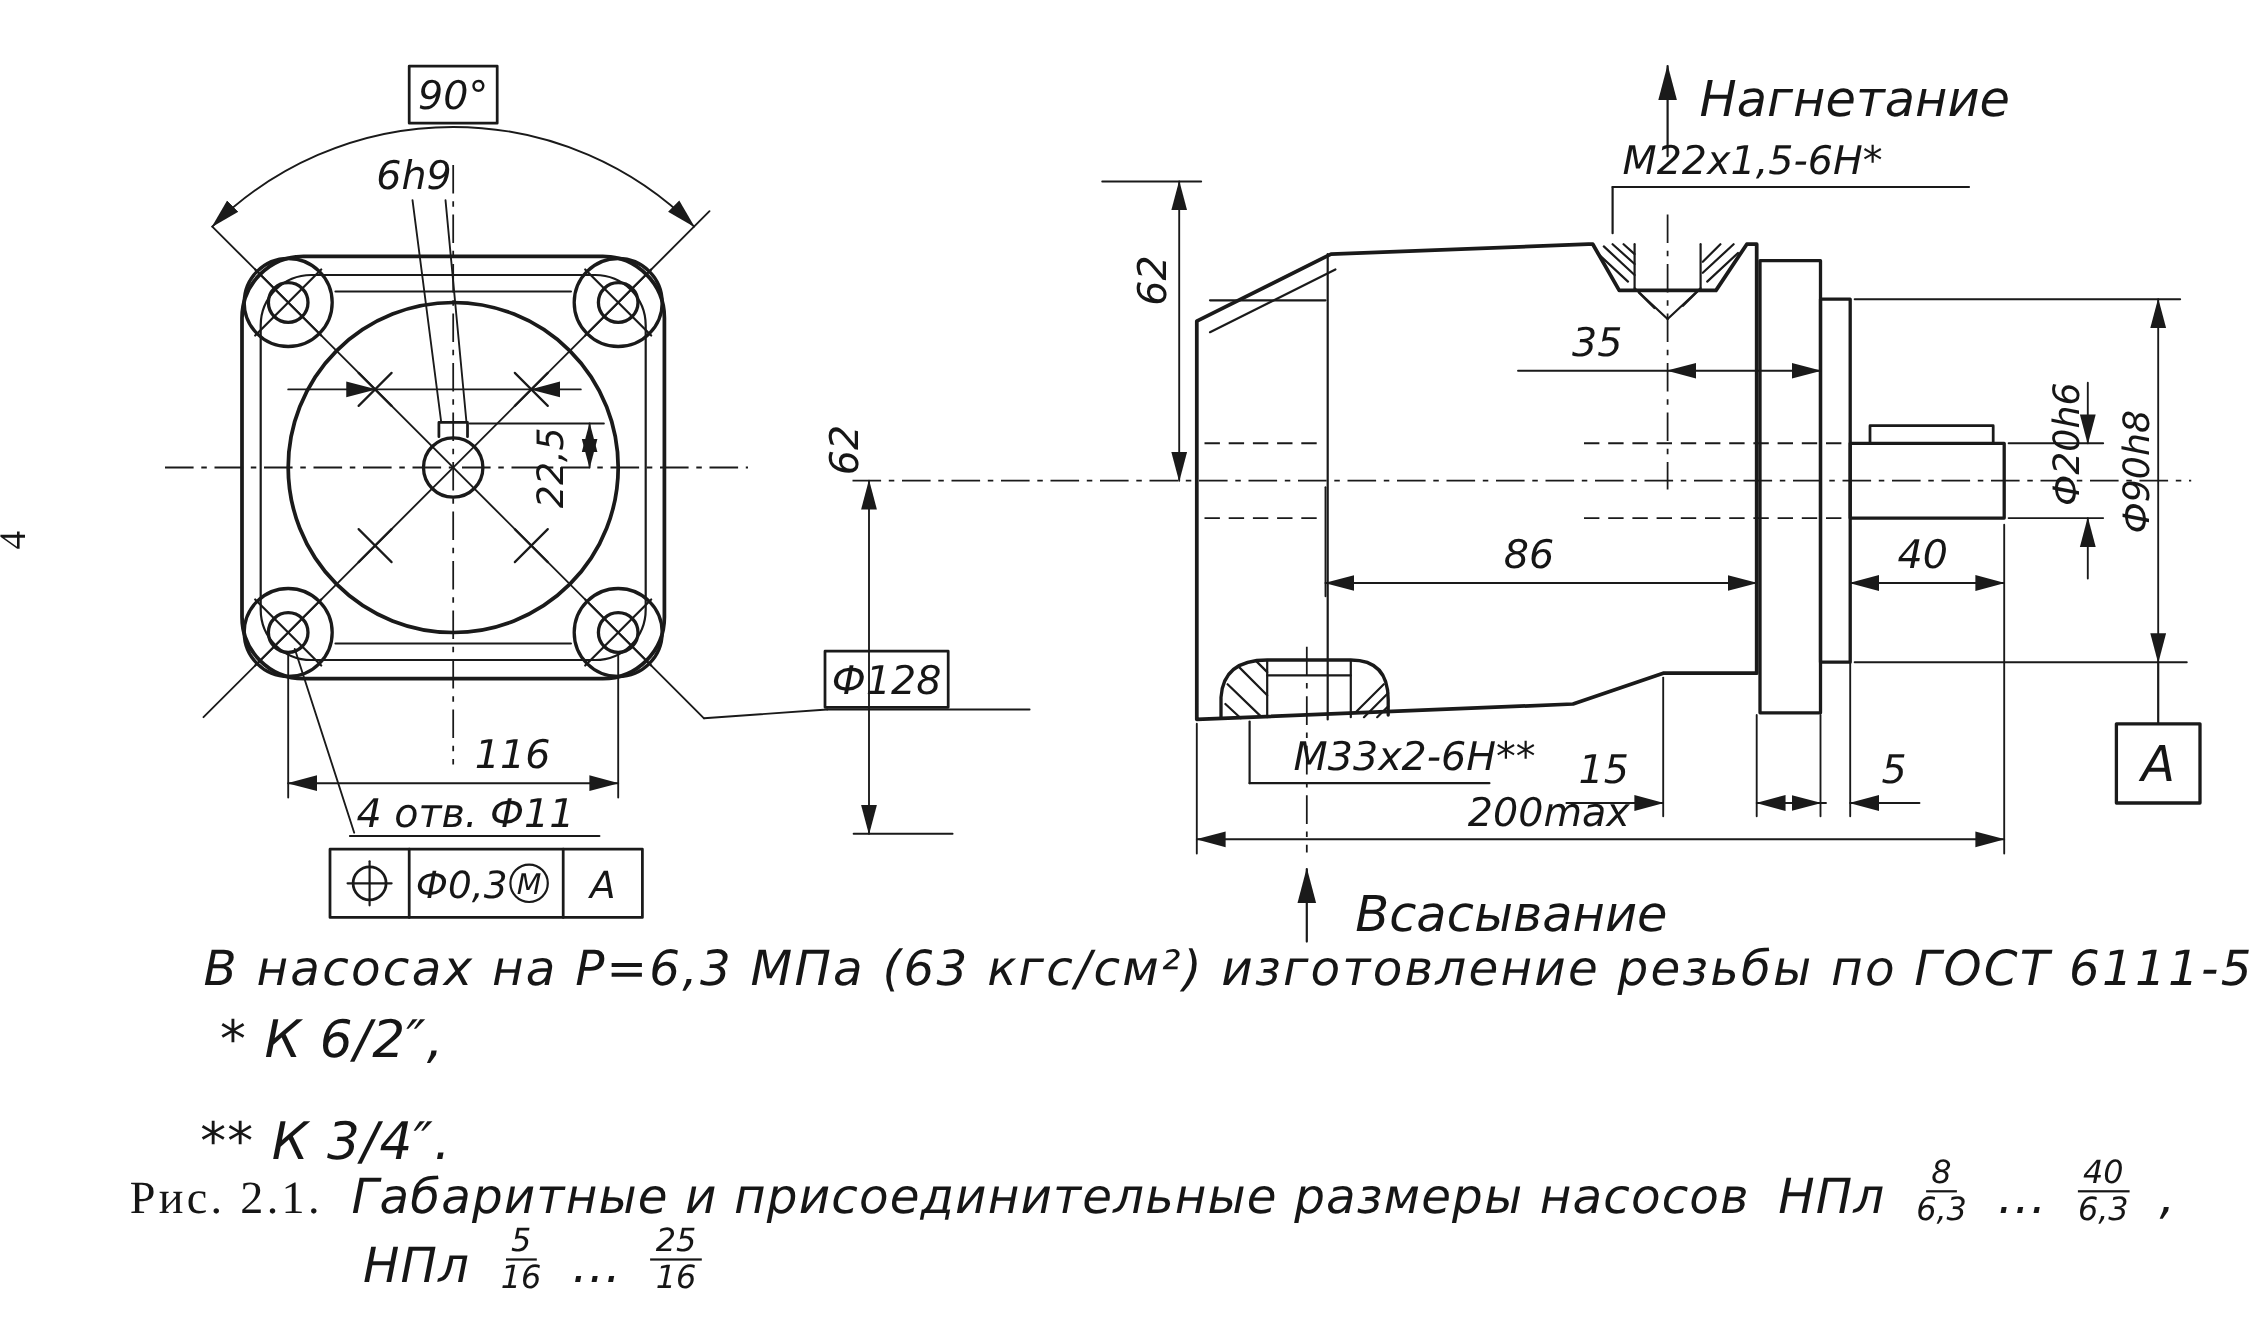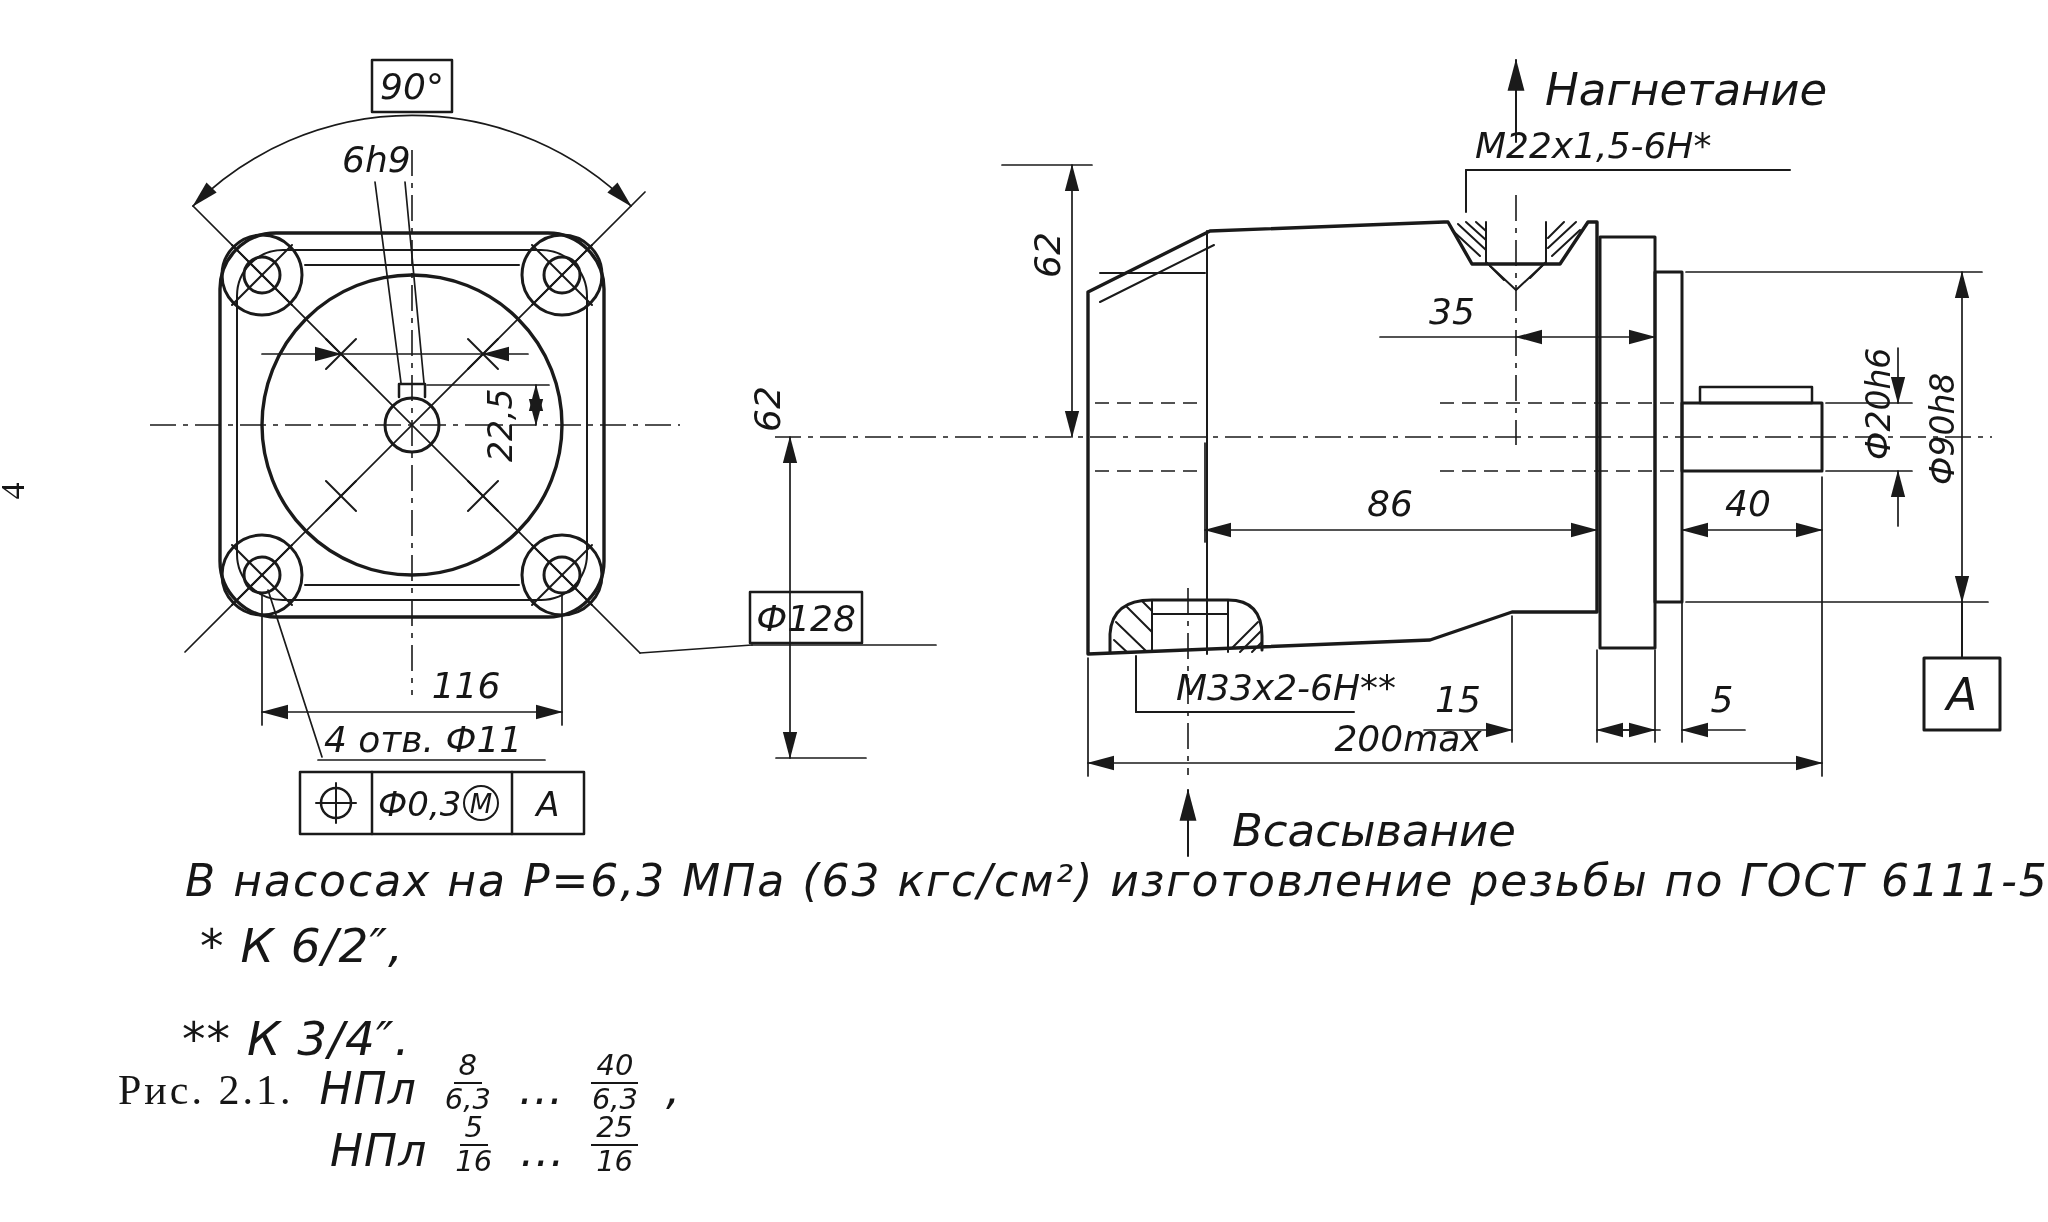--- a/index.html
+++ b/index.html
@@ -241,20 +241,21 @@
 </svg>
 
 <div class="pagenum">4</div>
 
 <div class="overlay note-line" style="left:185px;top:855px;">В насосах на Р=6,3 МПа (63 кгс/см²) изготовление резьбы по ГОСТ 6111-52:</div>
 <div class="overlay footnote" style="left:200px;top:918px;">* К 6/2″,</div>
 <div class="overlay footnote" style="left:182px;top:968px;margin-top:43px;">** К 3/4″.</div>
 
 <div class="overlay caption-row" style="left:118px;top:1048px;">
   <span class="cap-fig">Рис. 2.1.</span>
+  <span class="cap-it">Габаритные и присоединительные размеры насосов</span>
   <span class="cap-it">НПл</span>
   <span class="frac">
     <span class="num">8</span>
       <span class="den">6,3</span>
   </span>
   <span class="cap-it">...</span>
   <span class="frac">
     <span class="num">40</span>
       <span class="den">6,3</span>
   </span>

